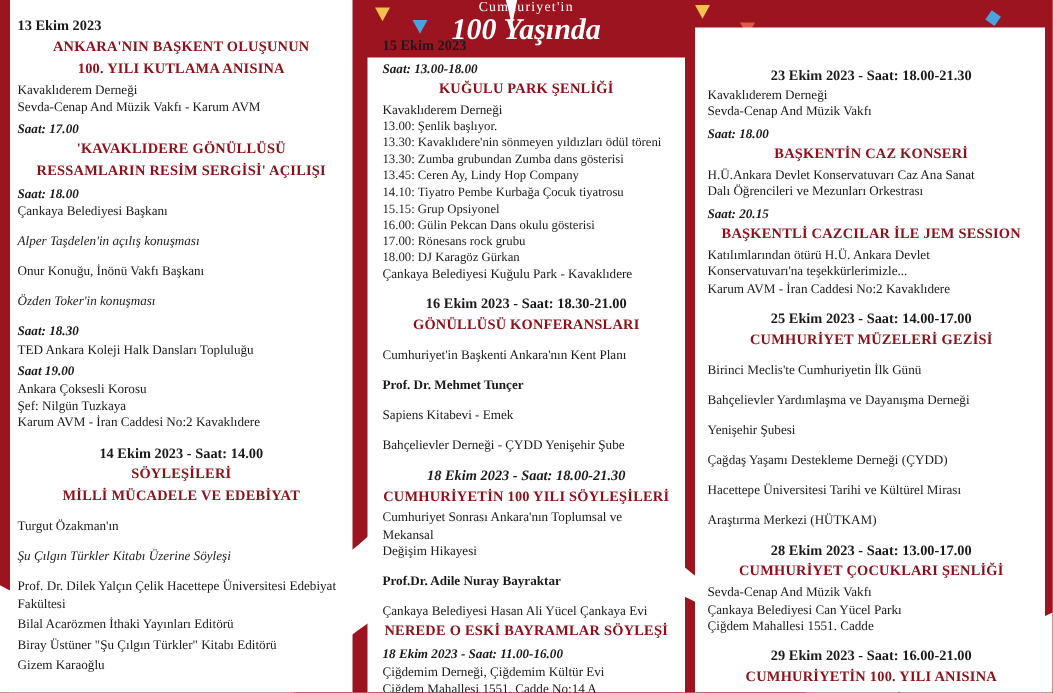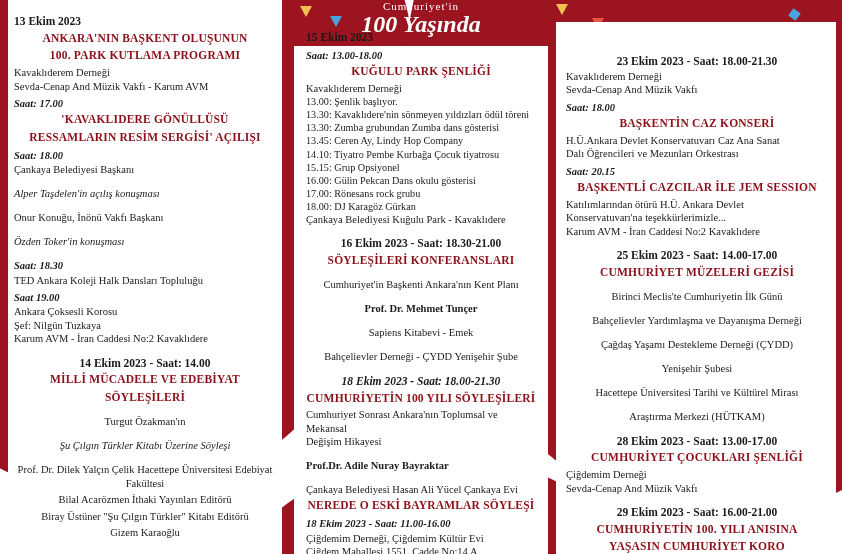--- a/index.html
+++ b/index.html
@@ -48,22 +48,22 @@
   .date{
     color:#1a1a1a;font-size:11.5px;font-weight:bold;margin:0 0 1px 0;
   }
   .datec{text-align:center;}
   .title-red{
     color:#8c1019;font-weight:bold;font-size:11.5px;text-align:center;
     margin:2px 0 3px 0;letter-spacing:.2px;
   }
   .it{font-style:italic;}
   .b{font-weight:bold;}
-  .center{text-align:center;}
-  .right{text-align:center;}
+  .center{}
+  .right{text-align:left;}
   .line{margin:0;}
   .prog{margin:0;font-size:10.2px;}
   .hdr-logo{
     position:absolute;left:0;right:0;top:0;height:46px;text-align:center;
     color:#ffffff;
   }
   .logo-small{font-size:11px;letter-spacing:1px;}
   .logo-big{font-size:24px;font-weight:bold;font-style:italic;line-height:1;}
   
   .conf{position:absolute;}
@@ -92,40 +92,40 @@
     <div class="logo-big">100 Yaşında</div>
   </div>
 
   <div class="panel col-left" style="clip-path:polygon(8px 0,282px 0,282px 554px,8px 554px);"></div>
   <div class="panel col-mid" style="clip-path:polygon(4px 46px,258px 46px,258px 554px,4px 554px);"></div>
   <div class="panel col-right" style="clip-path:polygon(4px 22px,284px 22px,284px 554px,4px 554px);"></div>
 
   <div class="col c1" id="col-left">
       <p class="date">13 Ekim 2023</p>
       <p class="title-red">ANKARA'NIN BAŞKENT OLUŞUNUN</p>
-      <p class="title-red">100. PARK KUTLAMA PROGRAMI</p>
+      <p class="title-red">100. YILI KUTLAMA ANISINA</p>
       <p class="line">Kavaklıderem Derneği</p>
       <p class="line">Sevda-Cenap And Müzik Vakfı - Karum AVM</p>
       <p class="b it" style="margin: 4px 0px 1px;">Saat: 17.00</p>
       <p class="title-red">'KAVAKLIDERE GÖNÜLLÜSÜ</p>
       <p class="title-red">RESSAMLARIN RESİM SERGİSİ' AÇILIŞI</p>
       <p class="b it" style="margin: 4px 0px 1px;">Saat: 18.00</p>
       <p class="line">Çankaya Belediyesi Başkanı</p>
       <p class="it">Alper Taşdelen'in açılış konuşması</p>
       <p class="line">Onur Konuğu, İnönü Vakfı Başkanı</p>
       <p class="it">Özden Toker'in konuşması</p>
       <p class="b it" style="margin: 4px 0px 1px;">Saat: 18.30</p>
       <p class="line">TED Ankara Koleji Halk Dansları Topluluğu</p>
       <p class="b it" style="margin: 4px 0px 1px;">Saat 19.00</p>
       <p class="line">Ankara Çoksesli Korosu</p>
       <p class="line">Şef: Nilgün Tuzkaya</p>
       <p class="line">Karum AVM - İran Caddesi No:2 Kavaklıdere</p>
       <p class="date datec" style="margin-top: 10px;">14 Ekim 2023 - Saat: 14.00</p>
+      <p class="title-red">SÖYLEŞİLERİ</p>
       <p class="title-red">MİLLİ MÜCADELE VE EDEBİYAT</p>
-      <p class="title-red">SÖYLEŞİLERİ</p>
       <p class="right">Turgut Özakman'ın</p>
       <p class="right it">Şu Çılgın Türkler Kitabı Üzerine Söyleşi</p>
       <div class="right" style="margin-bottom: 3px;"><span class="dot"></span><span>Prof. Dr. Dilek Yalçın Çelik Hacettepe Üniversitesi Edebiyat Fakültesi</span></div>
       <div class="right" style="margin-bottom: 3px;"><span class="dot"></span><span>Bilal Acarözmen İthaki Yayınları Editörü</span></div>
       <div class="right" style="margin-bottom: 3px;"><span class="dot"></span><span>Biray Üstüner "Şu Çılgın Türkler" Kitabı Editörü</span></div>
       <div class="right" style="margin-bottom: 17px;"><span class="dot"></span><span>Gizem Karaoğlu</span></div>
       <p class="right">Hacettepe Üniversitesi Edebiyat Fakültesi</p>
     </div>
   <div class="col c2" id="col-mid">
       <p class="date">15 Ekim 2023</p>
@@ -136,21 +136,21 @@
       <p class="prog">13.30: Kavaklıdere'nin sönmeyen yıldızları ödül töreni</p>
       <p class="prog">13.30: Zumba grubundan Zumba dans gösterisi</p>
       <p class="prog">13.45: Ceren Ay, Lindy Hop Company</p>
       <p class="prog">14.10: Tiyatro Pembe Kurbağa Çocuk tiyatrosu</p>
       <p class="prog">15.15: Grup Opsiyonel</p>
       <p class="prog">16.00: Gülin Pekcan Dans okulu gösterisi</p>
       <p class="prog">17.00: Rönesans rock grubu</p>
       <p class="prog">18.00: DJ Karagöz Gürkan</p>
       <p class="line">Çankaya Belediyesi Kuğulu Park - Kavaklıdere</p>
       <p class="date datec" style="margin-top: 10px;">16 Ekim 2023 - Saat: 18.30-21.00</p>
-      <p class="title-red">SÖYLEŞİLERİ KONFERANSLARI</p>
+      <p class="title-red">GÖNÜLLÜSÜ KONFERANSLARI</p>
       <p class="center">Cumhuriyet'in Başkenti Ankara'nın Kent Planı</p>
       <p class="center b">Prof. Dr. Mehmet Tunçer</p>
       <p class="center">Sapiens Kitabevi - Emek</p>
       <p class="center">Bahçelievler Derneği - ÇYDD Yenişehir Şube</p>
       <p class="date datec" style="margin-top: 10px; font-style: italic;">18 Ekim 2023 - Saat: 18.00-21.30</p>
       <p class="title-red">CUMHURİYETİN 100 YILI SÖYLEŞİLERİ</p>
       <p class="line">Cumhuriyet Sonrası Ankara'nın Toplumsal ve Mekansal</p>
       <p class="line">Değişim Hikayesi</p>
       <p class="b">Prof.Dr. Adile Nuray Bayraktar</p>
       <p class="line">Çankaya Belediyesi Hasan Ali Yücel Çankaya Evi</p>
@@ -170,26 +170,27 @@
       <p class="line">Dalı Öğrencileri ve Mezunları Orkestrası</p>
       <p class="b it" style="margin: 4px 0px 1px;">Saat: 20.15</p>
       <p class="title-red">BAŞKENTLİ CAZCILAR İLE JEM SESSION</p>
       <p class="line">Katılımlarından ötürü H.Ü. Ankara Devlet</p>
       <p class="line">Konservatuvarı'na teşekkürlerimizle...</p>
       <p class="line">Karum AVM - İran Caddesi No:2 Kavaklıdere</p>
       <p class="date datec" style="margin-top: 10px;">25 Ekim 2023 - Saat: 14.00-17.00</p>
       <p class="title-red">CUMHURİYET MÜZELERİ GEZİSİ</p>
       <p class="center">Birinci Meclis'te Cumhuriyetin İlk Günü</p>
       <p class="center">Bahçelievler Yardımlaşma ve Dayanışma Derneği</p>
+      <p class="center">Yenişehir Şubesi</p>
       <p class="center">Çağdaş Yaşamı Destekleme Derneği (ÇYDD)</p>
-      <p class="center">Yenişehir Şubesi</p>
       <p class="center">Hacettepe Üniversitesi Tarihi ve Kültürel Mirası</p>
       <p class="center">Araştırma Merkezi (HÜTKAM)</p>
       <p class="date datec" style="margin-top: 10px;">28 Ekim 2023 - Saat: 13.00-17.00</p>
       <p class="title-red">CUMHURİYET ÇOCUKLARI ŞENLİĞİ</p>
-      <p class="line">Çiğdemim Derneği</p>
       <p class="line">Sevda-Cenap And Müzik Vakfı</p>
+      <p class="line">Çankaya Belediyesi Can Yücel Parkı</p>
+      <p class="line">Çiğdem Mahallesi 1551. Cadde</p>
       <p class="date datec" style="margin-top: 10px;">29 Ekim 2023 - Saat: 16.00-21.00</p>
       <p class="title-red">CUMHURİYETİN 100. YILI ANISINA</p>
       <p class="title-red">YAŞASIN CUMHURİYET KORO</p>
     </div>
 
 </div>
 
 </body></html>

